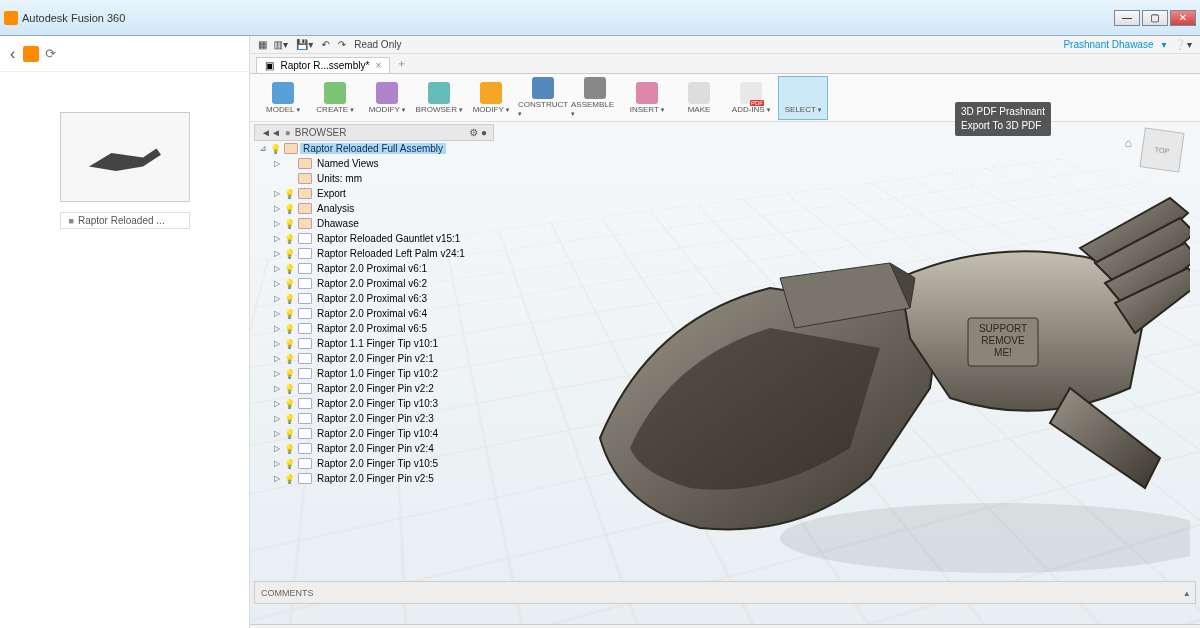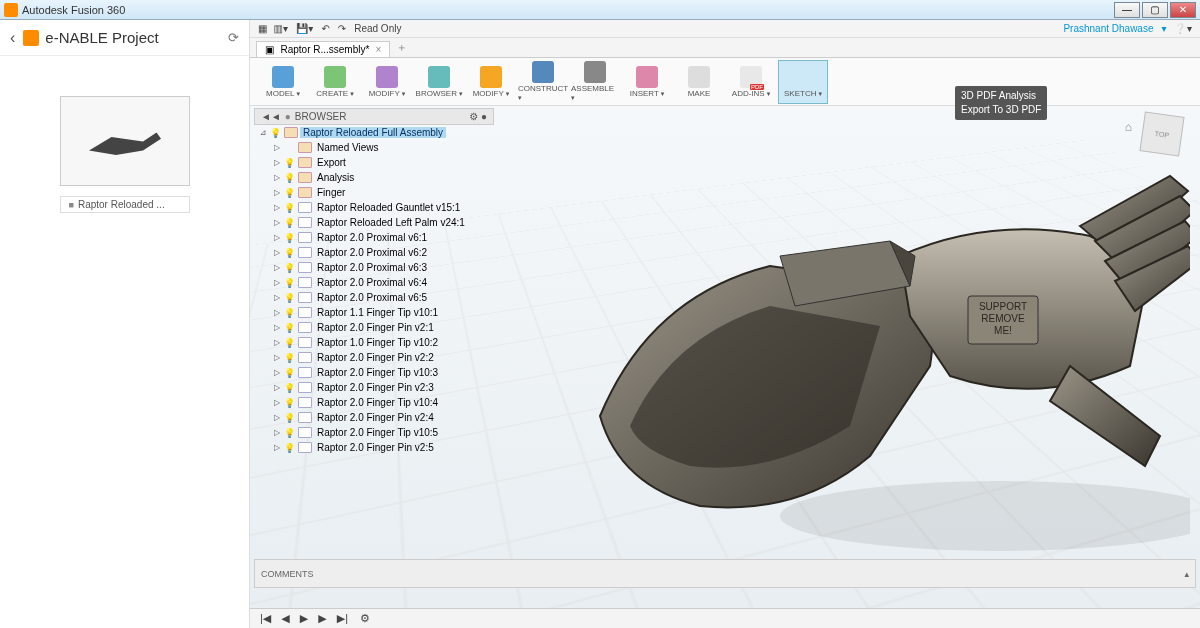--- a/index.html
+++ b/index.html
@@ -1,18 +1,18 @@
 <!DOCTYPE html>
 <html><head>
 <meta charset="utf-8">
 <style>
 * { margin: 0; padding: 0; box-sizing: border-box; font-family: "Segoe UI", Arial, sans-serif; }
 body { width: 1200px; height: 628px; overflow: hidden; background: #fff; font-size: 11px; }
 
-.titlebar { height: 20px; background: linear-gradient(#e8f4fc, #d0e8f8); display: flex; align-items: center; padding: 0 4px; border-bottom: 1px solid #9ab; }
+.titlebar { height: 36px; background: linear-gradient(#e8f4fc, #d0e8f8); display: flex; align-items: center; padding: 0 4px; border-bottom: 1px solid #9ab; }
 .titlebar .app-icon { width: 14px; height: 14px; background: #ff8c00; border-radius: 2px; margin-right: 4px; }
 .titlebar .title { font-size: 11px; color: #333; }
 .titlebar .spacer { flex: 1; }
 .titlebar .win-btn { width: 26px; height: 16px; margin-left: 2px; display: flex; align-items: center; justify-content: center; border: 1px solid #789; background: linear-gradient(#f8f8f8,#e0e0e0); font-size: 10px; }
 .titlebar .win-close { background: linear-gradient(#e88,#c44); color: #fff; }
 
 .main { display: flex; height: 608px; }
 
 .data-panel { width: 250px; background: #fff; border-right: 1px solid #ddd; display: flex; flex-direction: column; }
 .dp-header { height: 36px; display: flex; align-items: center; padding: 0 10px; border-bottom: 1px solid #eee; }
@@ -44,40 +44,40 @@
 .tool .lbl::after{content:" ▾"; font-size:7px;}
 .tool.nolbl .lbl::after{content:"";}
 .ic-model{background:#5aa0d8;} .ic-create{background:#7cc576;} .ic-modify{background:#b084cc;} .ic-assemble{background:#6bb;} .ic-sketch{background:#f5a623;} .ic-construct{background:#58b;} .ic-inspect{background:#888;} .ic-insert{background:#d8a;} .ic-make{background:#ddd;} .ic-addins{background:#e8e8e8; position:relative;} .ic-select{background:#cde8f7;}
 .ic-addins::after{content:"PDF"; position:absolute; bottom:-2px; right:-2px; background:#d33; color:#fff; font-size:6px; padding:0 1px; border-radius:1px;}
 
 .tooltip { position: absolute; top: 66px; left: 705px; background: #555; color: #fff; font-size: 10px; padding: 3px 6px; border-radius: 2px; z-index: 50; line-height: 1.4;}
 .tooltip div{white-space:nowrap;}
 
 .canvas-area { flex: 1; position: relative; background: linear-gradient(#f5f8fa, #e8eef2); overflow: hidden;}
 .grid-bg { position:absolute; inset:0; background-image: linear-gradient(#ddd 1px, transparent 1px), linear-gradient(90deg, #ddd 1px, transparent 1px); background-size: 40px 40px; transform: perspective(800px) rotateX(55deg) rotateZ(-20deg) scale(2); transform-origin: 50% 60%; opacity:.4;}
-.model-placeholder { position:absolute; left:320px; top:30px; width:620px; height:420px; }
+.model-placeholder { position:absolute; left:320px; top:36px; width:620px; height:420px; }
 .model-placeholder svg{width:100%;height:100%;}
 .viewcube{position:absolute; top:8px; right:18px; width:40px;height:40px; background:#e8e8e8; border:1px solid #bbb; transform:rotate(8deg); font-size:7px; display:flex;align-items:center;justify-content:center;color:#888;}
 .home-icon{position:absolute; top:14px; right:68px; color:#888; font-size:12px;}
 
 .browser { position: absolute; top: 2px; left: 4px; width: 240px; background: rgba(255,255,255,0); z-index:20;}
 .browser-head{background:#e8e8e8; border:1px solid #ccc; padding:2px 6px; font-size:10px; color:#555; display:flex; align-items:center; gap:4px;}
 .browser-head .bullet{color:#888;}
 .browser-tree{font-size:10px;}
 .tree-row{display:flex; align-items:center; height:15px; padding-left:4px; gap:2px; white-space:nowrap;}
 .tree-row .tri{width:10px; color:#666; font-size:8px; text-align:center;}
 .tree-row .bulb{width:12px; color:#e8c000; font-size:9px; text-align:center;}
 .tree-row .fold{width:14px; height:11px; background:#f5deb3; border:1px solid #c9a; border-radius:1px;}
 .tree-row .comp{width:14px; height:11px; background:#fff; border:1px solid #aac; border-radius:1px;}
 .tree-row .txt{padding:0 3px;}
 .tree-row.root .txt{background:#b0d8f0; color:#036;}
 .tree-row.l1{padding-left:18px;}
 .tree-row .blank{width:12px;}
 
-.comments-bar{position:absolute; bottom:20px; left:4px; right:4px; height:29px; background:#eee; border:1px solid #ccc; font-size:9px; color:#666; padding:0 6px; display:flex; align-items:center;}
+.comments-bar{position:absolute; bottom:20px; left:4px; right:4px; height:23px; background:#eee; border:1px solid #ccc; font-size:9px; color:#666; padding:0 6px; display:flex; align-items:center;}
 .comments-bar::after{content:"▴"; margin-left:auto;}
 
 .navbar{position:absolute; bottom:22px; left:50%; transform:translateX(-50%); background:rgba(250,250,250,.9); border:1px solid #ccc; padding:2px 6px; display:flex; gap:6px; font-size:11px; color:#555;}
 .navbar span{padding:0 2px;}
 
 .timeline{height:20px; background:#f4f4f4; border-top:1px solid #ccc; display:flex; align-items:center; padding:0 8px; gap:6px; font-size:11px; color:#444;}
 .timeline .tbtn{padding:0 2px;}
 .timeline .gear{margin-left:4px;}
 </style>
 </head>
@@ -90,21 +90,20 @@
   <div class="win-btn">—</div>
   <div class="win-btn">▢</div>
   <div class="win-btn win-close">✕</div>
 </div>
 
 <div class="main">
   <div class="data-panel">
     <div class="dp-header">
       <div class="back">‹</div>
       <div class="cube"></div>
-      <div class="proj">e-NABLE Project</div>
       <div class="refresh">⟳</div>
     </div>
     <div class="dp-thumb">
       <svg viewBox="0 0 100 50">
           <path d="M10 35 L35 20 L70 25 L85 15 L90 22 L70 35 L40 40 Z" fill="#444"></path>
         </svg>
     </div>
     <div class="dp-filename">
         <span>Raptor Reloaded ...</span>
       </div>
@@ -169,26 +168,26 @@
       <div class="tool nolbl">
           <div class="ic ic-make"></div>
           <div class="lbl">MAKE</div>
         </div>
       <div class="tool">
           <div class="ic ic-addins"></div>
           <div class="lbl">ADD-INS</div>
         </div>
       <div class="tool sel">
           <div class="ic ic-select"></div>
-          <div class="lbl">SKETCH</div>
+          <div class="lbl">SELECT</div>
         </div>
     </div>
 
     <div class="tooltip">
-      <div>3D PDF Analysis</div>
+      <div>3D PDF Prashnant</div>
       <div>Export To 3D PDF</div>
     </div>
 
     <div class="canvas-area">
       <div class="grid-bg"></div>
       <div class="home-icon">⌂</div>
       <div class="viewcube">TOP</div>
       <div class="model-placeholder">
         <svg viewBox="0 0 620 420">
           <defs>
@@ -243,36 +242,42 @@
               <span class="fold"></span>
               <span class="txt">Raptor Reloaded Full Assembly</span>
             </div>
             <div class="tree-row l1">
               <span class="tri">▷</span>
               <span class="blank"></span>
               <span class="fold"></span>
               <span class="txt">Named Views</span>
             </div>
             <div class="tree-row l1">
+              <span class="tri"></span>
+              <span class="blank"></span>
+              <span class="fold"></span>
+              <span class="txt">Units: mm</span>
+            </div>
+            <div class="tree-row l1">
               <span class="tri">▷</span>
               <span class="bulb">💡</span>
               <span class="fold"></span>
               <span class="txt">Export</span>
             </div>
             <div class="tree-row l1">
               <span class="tri">▷</span>
               <span class="bulb">💡</span>
               <span class="fold"></span>
               <span class="txt">Analysis</span>
             </div>
             <div class="tree-row l1">
               <span class="tri">▷</span>
               <span class="bulb">💡</span>
               <span class="fold"></span>
-              <span class="txt">Finger</span>
+              <span class="txt">Dhawase</span>
             </div>
             <div class="tree-row l1">
               <span class="tri">▷</span>
               <span class="bulb">💡</span>
               <span class="comp"></span>
               <span class="txt">Raptor Reloaded Gauntlet v15:1</span>
             </div>
             <div class="tree-row l1">
               <span class="tri">▷</span>
               <span class="bulb">💡</span>

